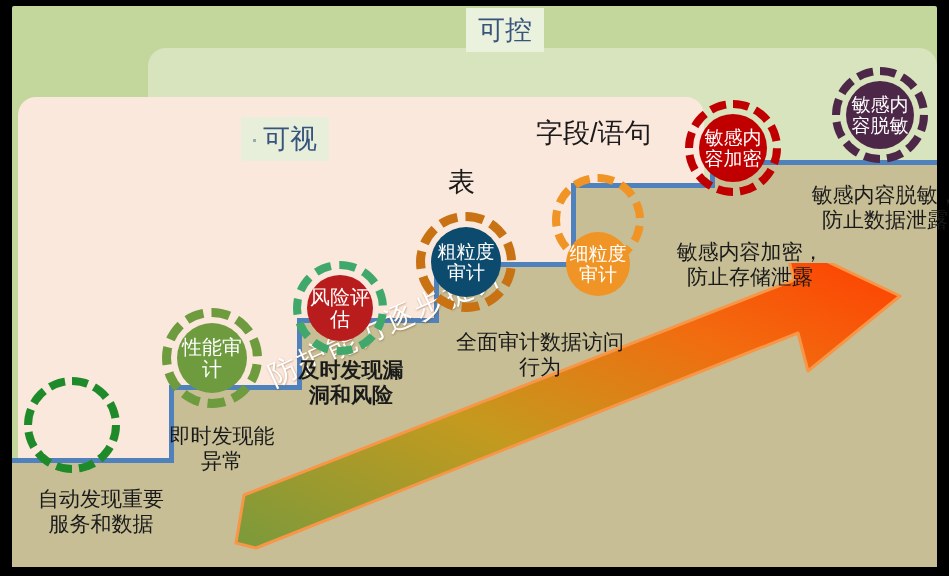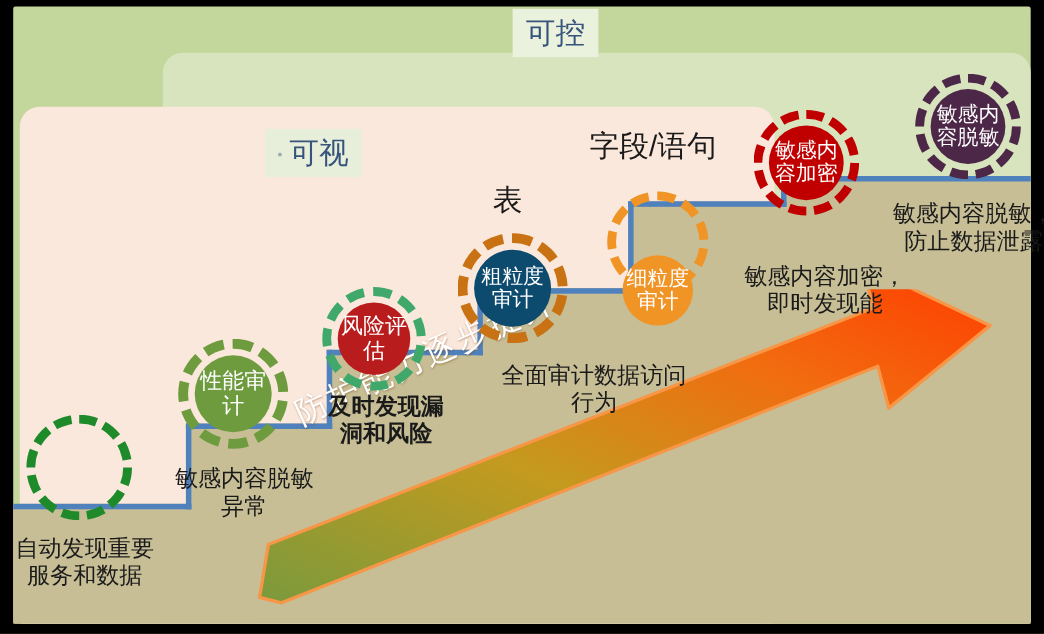--- a/index.html
+++ b/index.html
@@ -246,27 +246,27 @@
       </div>
       <div class="node" style="left: 832px; top: 67px; width: 96px; height: 96px;">
         <div class="ring" style="border-width: 8px; border-color: rgb(76, 39, 71);"></div>
         <div class="core" style="left: 14px; top: 14px; width: 68px; height: 68px; background: rgb(76, 39, 71); font-size: 19px;">
           <span style="white-space: pre-line;">敏感内
 容脱敏</span>
         </div>
       </div>
     </div>
   <div id="labels-layer">
-      <div class="steplabel" style="left: 2px; top: 487px; width: 150px;">自动发现重要
+      <div class="steplabel" style="left: 26px; top: 487px; width: 150px;">自动发现重要
 服务和数据</div>
-      <div class="steplabel" style="left: 152px; top: 424px; width: 140px;">敏感内容脱敏
+      <div class="steplabel" style="left: 152px; top: 424px; width: 140px;">即时发现能
 异常</div>
       <div class="steplabel" style="left: 281px; top: 358px; width: 140px; font-weight: bold;">及时发现漏
 洞和风险</div>
       <div class="steplabel" style="left: 440px; top: 330px; width: 200px;">全面审计数据访问
 行为</div>
       <div class="steplabel" style="left: 655px; top: 240px; width: 190px;">敏感内容加密，
-即时发现能</div>
+防止存储泄露</div>
       <div class="steplabel" style="left: 795px; top: 183px; width: 180px;">敏感内容脱敏，
 防止数据泄露</div>
     </div>
 
 </div>
 
 </body></html>

